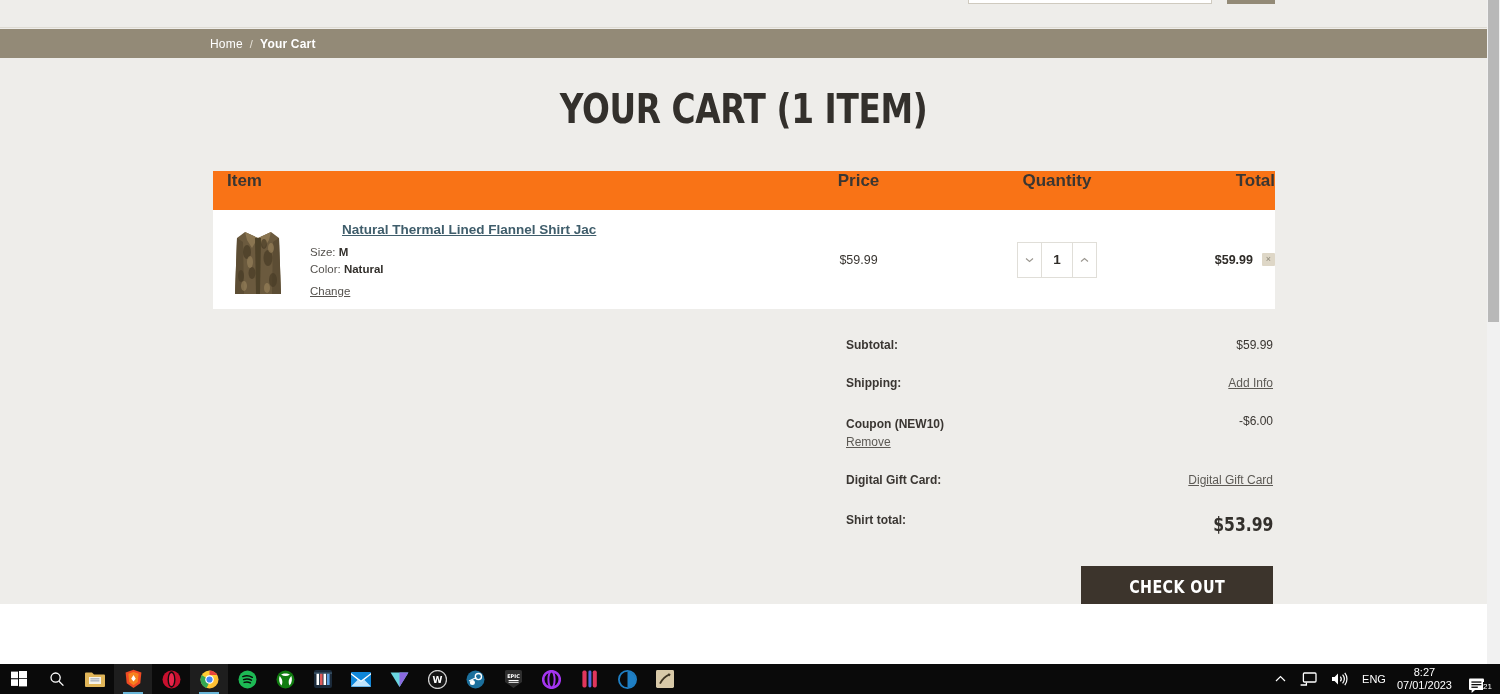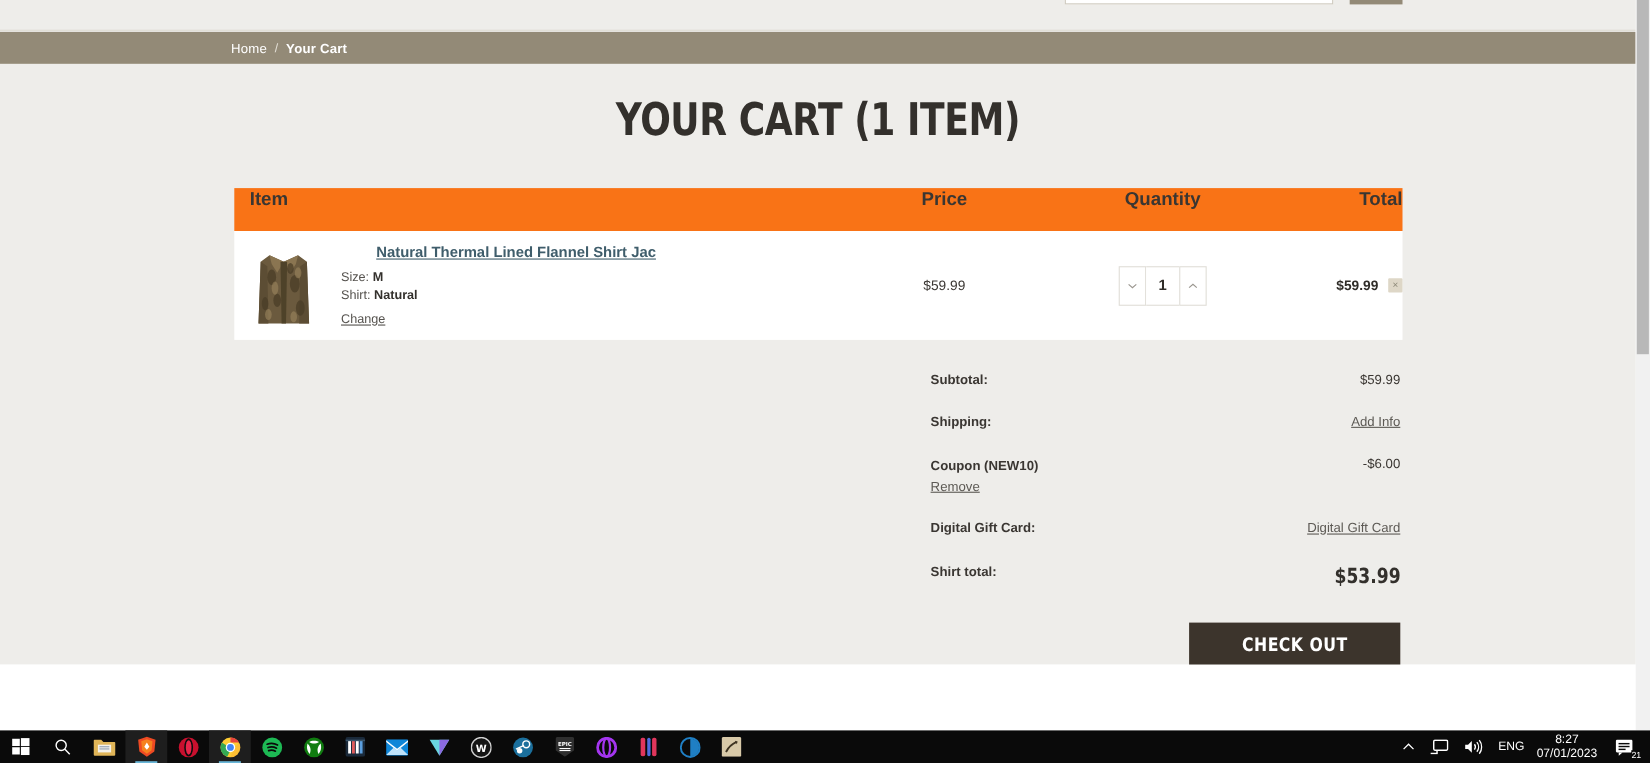--- a/index.html
+++ b/index.html
@@ -182,21 +182,21 @@
     color: #ffffff; height: 30px; padding-right: 4px;
   }
   .tray-item {
     display: flex; align-items: center; justify-content: center;
     padding: 0 7px; height: 30px; font-size: 11px; color: #ffffff;
   }
   .tray-clock {
     text-align: center; line-height: 13px; font-size: 11px;
     padding: 0 10px 0 4px;
   }
-  .notif { position: relative; padding: 0 10px 0 6px; }
+  .notif { position: relative; padding: 0 10px 0 6px; align-items: flex-end; }
   .notif-badge {
     position: absolute; right: 4px; bottom: 3px;
     background: #0a0a0a; color: #ffffff;
     font-size: 8px; line-height: 9px;
   }
 </style>
 </head>
 <body>
 
 <div id="screen">
@@ -256,21 +256,21 @@
               </g>
             </svg>
           </div>
           <div class="item-info">
             <a href="#" class="item-name">Natural Thermal Lined Flannel Shirt Jac</a>
             <div class="item-attr">
               <span>Size:</span>
               <b>M</b>
             </div>
             <div class="item-attr">
-              <span>Shirt:</span>
+              <span>Color:</span>
               <b>Natural</b>
             </div>
             <a href="#" class="item-change">Change</a>
           </div>
         </div>
 
         <div class="price-cell">$59.99</div>
 
         <div class="qty-cell">
           <div class="stepper">

